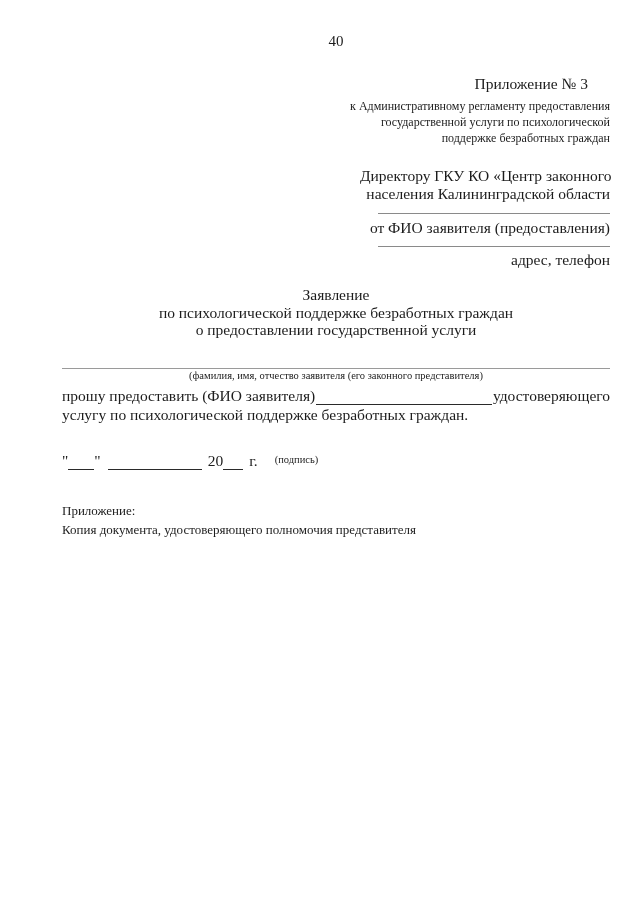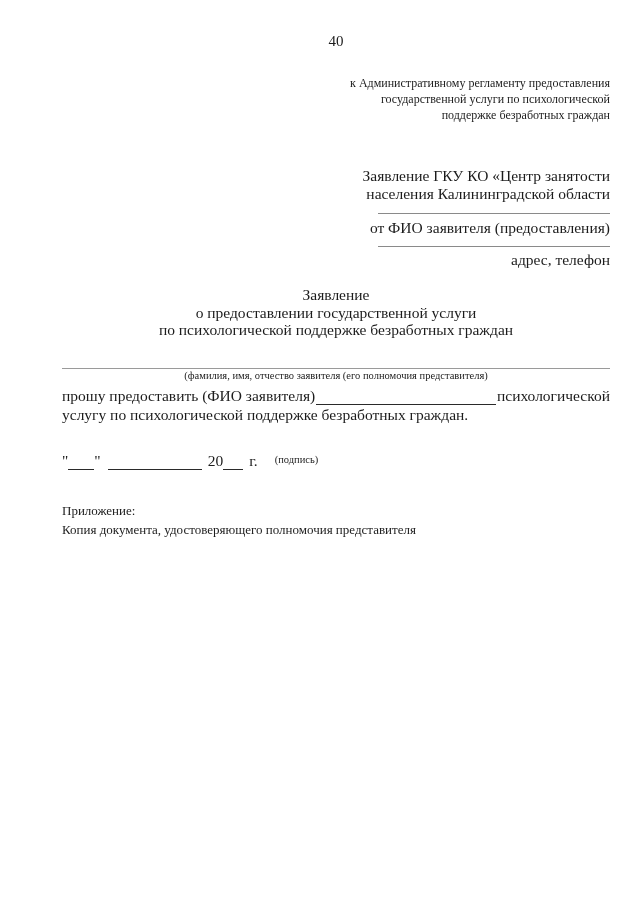--- a/index.html
+++ b/index.html
@@ -126,49 +126,50 @@
   }
 </style>
 </head>
 <body>
 
 <div class="page">
 
   <div class="page-number">40</div>
 
   <div class="appendix">
+    <div class="appendix-title">Приложение № 3</div>
     <div class="appendix-line">к Административному регламенту предоставления</div>
     <div class="appendix-line">государственной услуги по психологической</div>
     <div class="appendix-line">поддержке безработных граждан</div>
   </div>
 
   <div class="addressee">
-    <div>Заявление ГКУ КО «Центр занятости</div>
+    <div>Директору ГКУ КО «Центр законного</div>
     <div>населения Калининградской области</div>
     <div class="addr-rule first"></div>
     <div>от ФИО заявителя (предоставления)</div>
     <div class="addr-rule second"></div>
     <div>адрес, телефон</div>
   </div>
 
   <div class="doc-title">
     <div>Заявление</div>
+    <div>по психологической поддержке безработных граждан</div>
     <div>о предоставлении государственной услуги</div>
-    <div>по психологической поддержке безработных граждан</div>
   </div>
 
   <div class="applicant">
-    <div class="applicant-caption">(фамилия, имя, отчество заявителя (его полномочия представителя)</div>
+    <div class="applicant-caption">(фамилия, имя, отчество заявителя (его законного представителя)</div>
   </div>
 
   <div class="request">
     <div class="request-line1">
       <span class="txt">прошу предоставить (ФИО заявителя)</span>
       <span class="request-blank"></span>
-      <span class="txt">психологической</span>
+      <span class="txt">удостоверяющего</span>
     </div>
     <div>услугу по психологической поддержке безработных граждан.</div>
   </div>
 
   <div class="date-row">
     <span>"</span>
     <span class="blank blank-day"></span>
     <span>"</span>
     <span class="blank blank-month"></span>
     <span class="century">20</span>

